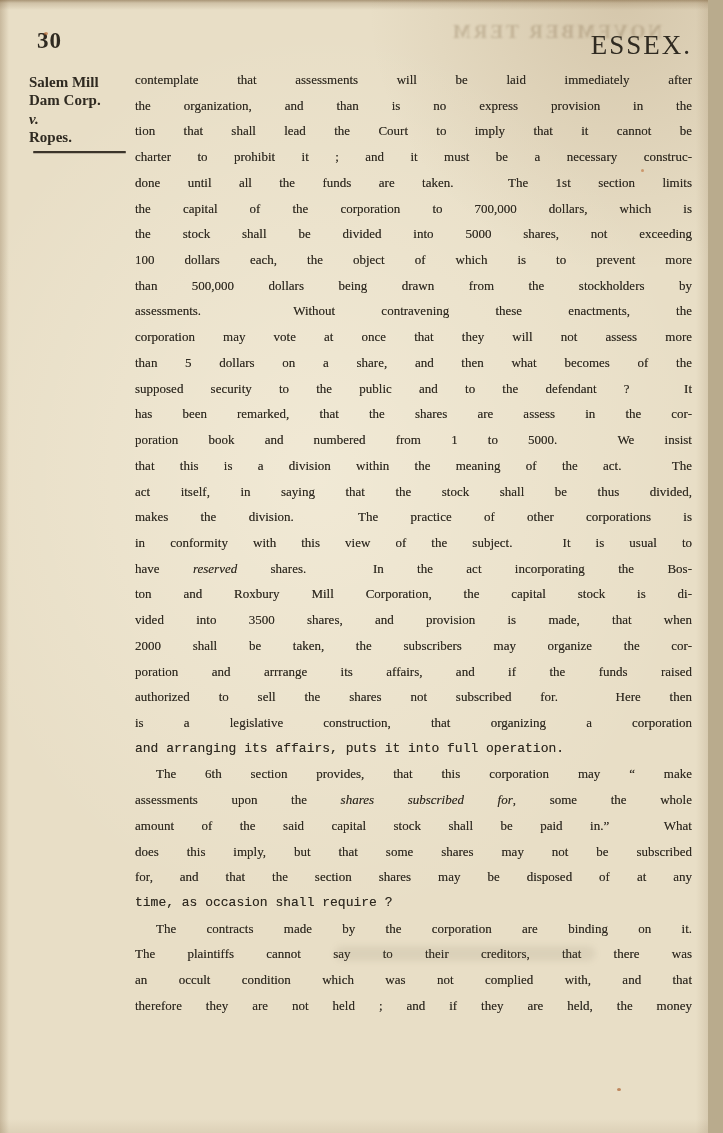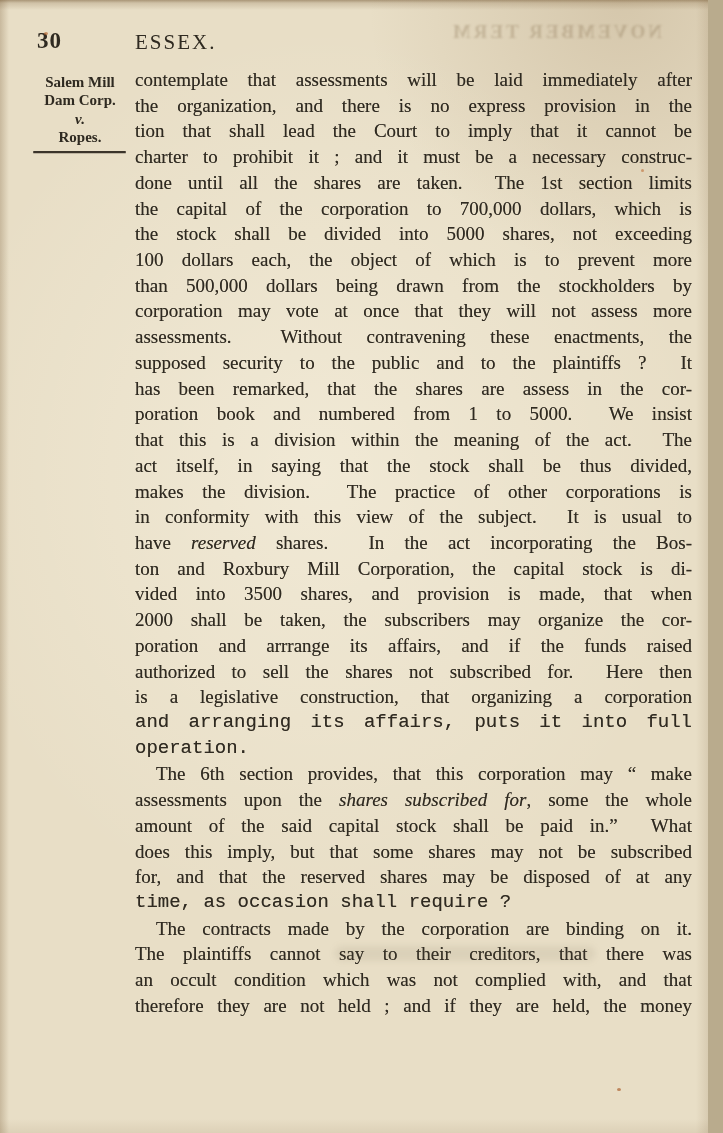--- a/index.html
+++ b/index.html
@@ -17,43 +17,43 @@
       linear-gradient(0deg, rgba(118,90,53,0.10) 0px, rgba(118,90,53,0) 14px),
       radial-gradient(75% 55% at 45% 42%, rgba(255,251,238,0.38), rgba(255,251,238,0) 72%),
       #e8dec6;
   }
   .pagenum{
     position:absolute;left:37px;top:28px;
     font-size:23px;font-weight:bold;letter-spacing:1px;
   }
   .runhead{
     position:absolute;left:135px;top:30px;width:557px;
-    text-align:left;font-size:21px;letter-spacing:2px;
+    text-align:right;font-size:27px;letter-spacing:2px;
   }
   .ghost{
     position:absolute;left:452px;top:21px;width:210px;height:28px;
     transform:scaleX(-1);
     filter:blur(1.3px);
     color:rgba(128,106,73,0.30);
     font-weight:bold;font-size:19px;letter-spacing:3px;
     overflow:hidden;white-space:nowrap;
   }
   .sidenote{
     position:absolute;left:29px;top:73px;width:102px;
-    text-align:center;font-size:15px;line-height:18.4px;font-weight:bold;
+    text-align:left;font-size:15px;line-height:18.4px;font-weight:bold;
   }
   .sidenote i{font-weight:bold;}
   .snrule{
     position:absolute;left:33px;top:151px;width:93px;height:2px;
     background:#3b342a;border-radius:1px;
     box-shadow:0 1px 0 rgba(59,52,42,0.25);
   }
   .bodytext{
     position:absolute;left:135px;top:67px;width:557px;
-    font-size:19px;line-height:25.72px;
+    font-size:13px;line-height:25.72px;
   }
   .line{
     white-space:pre-wrap;
     text-align:justify;
     text-align-last:justify;
     text-shadow:0 0 0.4px rgba(47,42,33,0.55);
   }
   .line.end{text-align-last:left;font-family:Liberation Mono, monospace;}
   .line.ind{text-indent:21px;}
   .smudge{
@@ -75,50 +75,51 @@
   <div class="ghost">NOVEMBER TERM</div>
   <div class="sidenote">
       <div><span>Salem Mill</span></div>
       <div><span>Dam Corp.</span></div>
       <div><i>v.</i></div>
       <div><span>Ropes.</span></div>
     </div>
   <div class="snrule"></div>
   <div class="bodytext">
       <div class="line"><span>contemplate that assessments will be laid immediately after</span></div>
-      <div class="line"><span>the organization, and there is no express provision in the</span></div>
+      <div class="line"><span>the organization, and than is no express provision in the</span></div>
       <div class="line"><span>tion that shall lead the Court to imply that it cannot be</span></div>
       <div class="line"><span>charter to prohibit it ; and it must be a necessary construc-</span></div>
-      <div class="line"><span>done until all the shares are taken.  The 1st section limits</span></div>
+      <div class="line"><span>done until all the funds are taken.  The 1st section limits</span></div>
       <div class="line"><span>the capital of the corporation to 700,000 dollars, which is</span></div>
       <div class="line"><span>the stock shall be divided into 5000 shares, not exceeding</span></div>
       <div class="line"><span>100 dollars each, the object of which is to prevent more</span></div>
       <div class="line"><span>than 500,000 dollars being drawn from the stockholders by</span></div>
+      <div class="line"><span>assessments.  Without contravening these enactments, the</span></div>
       <div class="line"><span>corporation may vote at once that they will not assess more</span></div>
-      <div class="line"><span>assessments.  Without contravening these enactments, the</span></div>
-      <div class="line"><span>supposed security to the public and to the plaintiffs ?  It</span></div>
+      <div class="line"><span>than 5 dollars on a share, and then what becomes of the</span></div>
+      <div class="line"><span>supposed security to the public and to the defendant ?  It</span></div>
       <div class="line"><span>has been remarked, that the shares are assess in the cor-</span></div>
       <div class="line"><span>poration book and numbered from 1 to 5000.  We insist</span></div>
       <div class="line"><span>that this is a division within the meaning of the act.  The</span></div>
       <div class="line"><span>act itself, in saying that the stock shall be thus divided,</span></div>
       <div class="line"><span>makes the division.  The practice of other corporations is</span></div>
       <div class="line"><span>in conformity with this view of the subject.  It is usual to</span></div>
       <div class="line"><span>have </span><i>reserved</i><span> shares.  In the act incorporating the Bos-</span></div>
       <div class="line"><span>ton and Roxbury Mill Corporation, the capital stock is di-</span></div>
       <div class="line"><span>vided into 3500 shares, and provision is made, that when</span></div>
       <div class="line"><span>2000 shall be taken, the subscribers may organize the cor-</span></div>
       <div class="line"><span>poration and arrrange its affairs, and if the funds raised</span></div>
       <div class="line"><span>authorized to sell the shares not subscribed for.  Here then</span></div>
       <div class="line"><span>is a legislative construction, that organizing a corporation</span></div>
       <div class="line end"><span>and arranging its affairs, puts it into full operation.</span></div>
       <div class="line ind"><span>The 6th section provides, that this corporation may “ make</span></div>
       <div class="line"><span>assessments upon the </span><i>shares subscribed for</i><span>, some the whole</span></div>
       <div class="line"><span>amount of the said capital stock shall be paid in.”  What</span></div>
       <div class="line"><span>does this imply, but that some shares may not be subscribed</span></div>
-      <div class="line"><span>for, and that the reserved shares may be disposed of at any</span></div>
+      <div class="line"><span>for, and that the section shares may be disposed of at any</span></div>
       <div class="line end"><span>time, as occasion shall require ?</span></div>
       <div class="line ind"><span>The contracts made by the corporation are binding on it.</span></div>
       <div class="line"><span>The plaintiffs cannot say to their creditors, that there was</span></div>
       <div class="line"><span>an occult condition which was not complied with, and that</span></div>
       <div class="line"><span>therefore they are not held ; and if they are held, the money</span></div>
     </div>
   <div class="smudge"></div>
   <span class="speck s1"></span>
   <span class="speck s2"></span>
   <span class="speck s3"></span>

